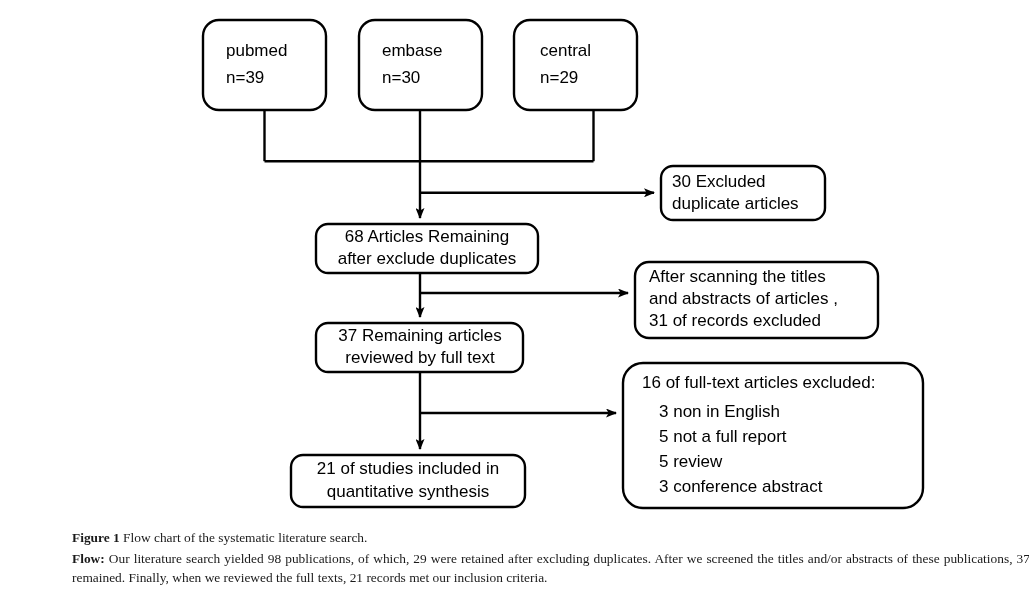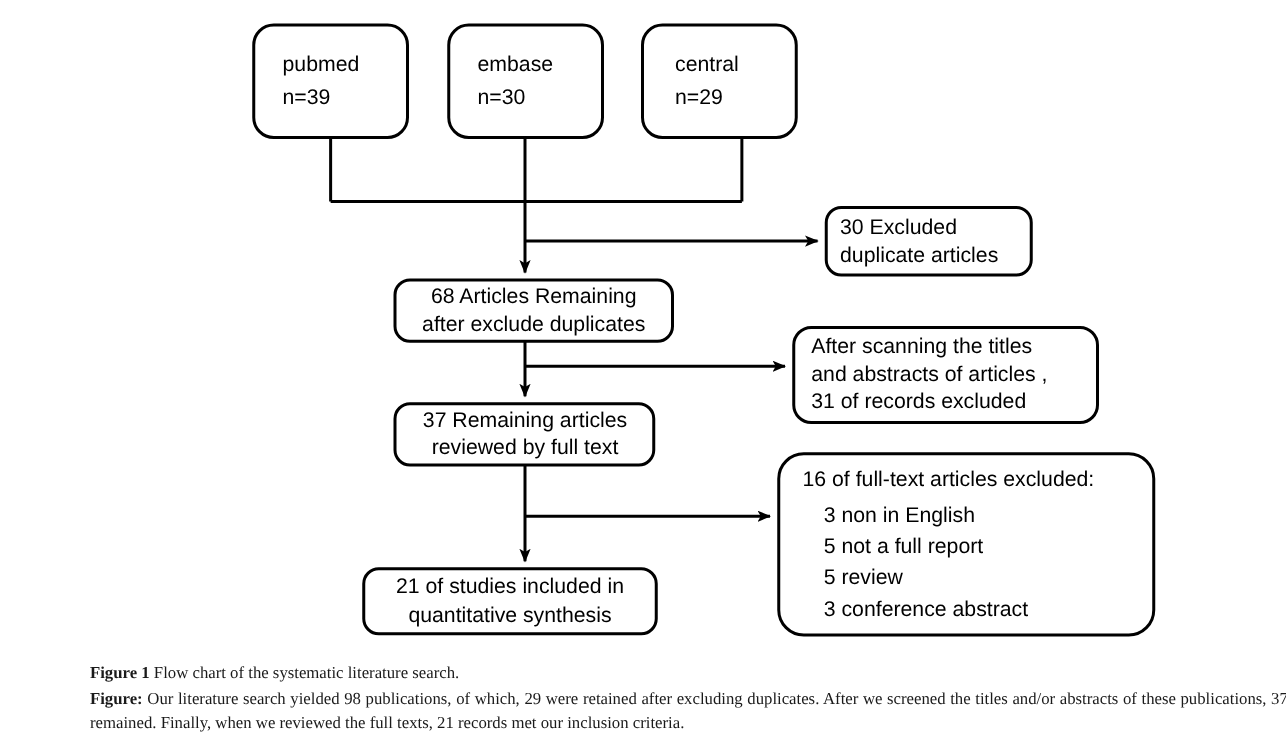--- a/index.html
+++ b/index.html
@@ -141,16 +141,16 @@
     <text class="node-text left" x="611" y="463">5 review</text>
     <text class="node-text left" x="611" y="488">3 conference abstract</text>
 
     <rect class="node-box" x="243" y="455" width="234" height="52" rx="12" ry="12"></rect>
     <text class="node-text center" x="360" y="470">21 of studies included in</text>
     <text class="node-text center" x="360" y="493">quantitative synthesis</text>
   </svg>
 
   <div class="caption">
     <span class="cap-line-1"><b>Figure 1</b> <span>Flow chart of the systematic literature search.</span></span>
-    <span class="notes-body"><b>Figure:</b> <span>Our literature search yielded 98 publications, of which, 29 were retained after excluding duplicates. After we screened the titles and/or abstracts of these publications, 37 were remained. Finally, when we reviewed the full texts, 21 records met our inclusion criteria.</span></span>
+    <span class="notes-body"><b>Flow:</b> <span>Our literature search yielded 98 publications, of which, 29 were retained after excluding duplicates. After we screened the titles and/or abstracts of these publications, 37 were remained. Finally, when we reviewed the full texts, 21 records met our inclusion criteria.</span></span>
   </div>
 
 </div>
 
 </body></html>

